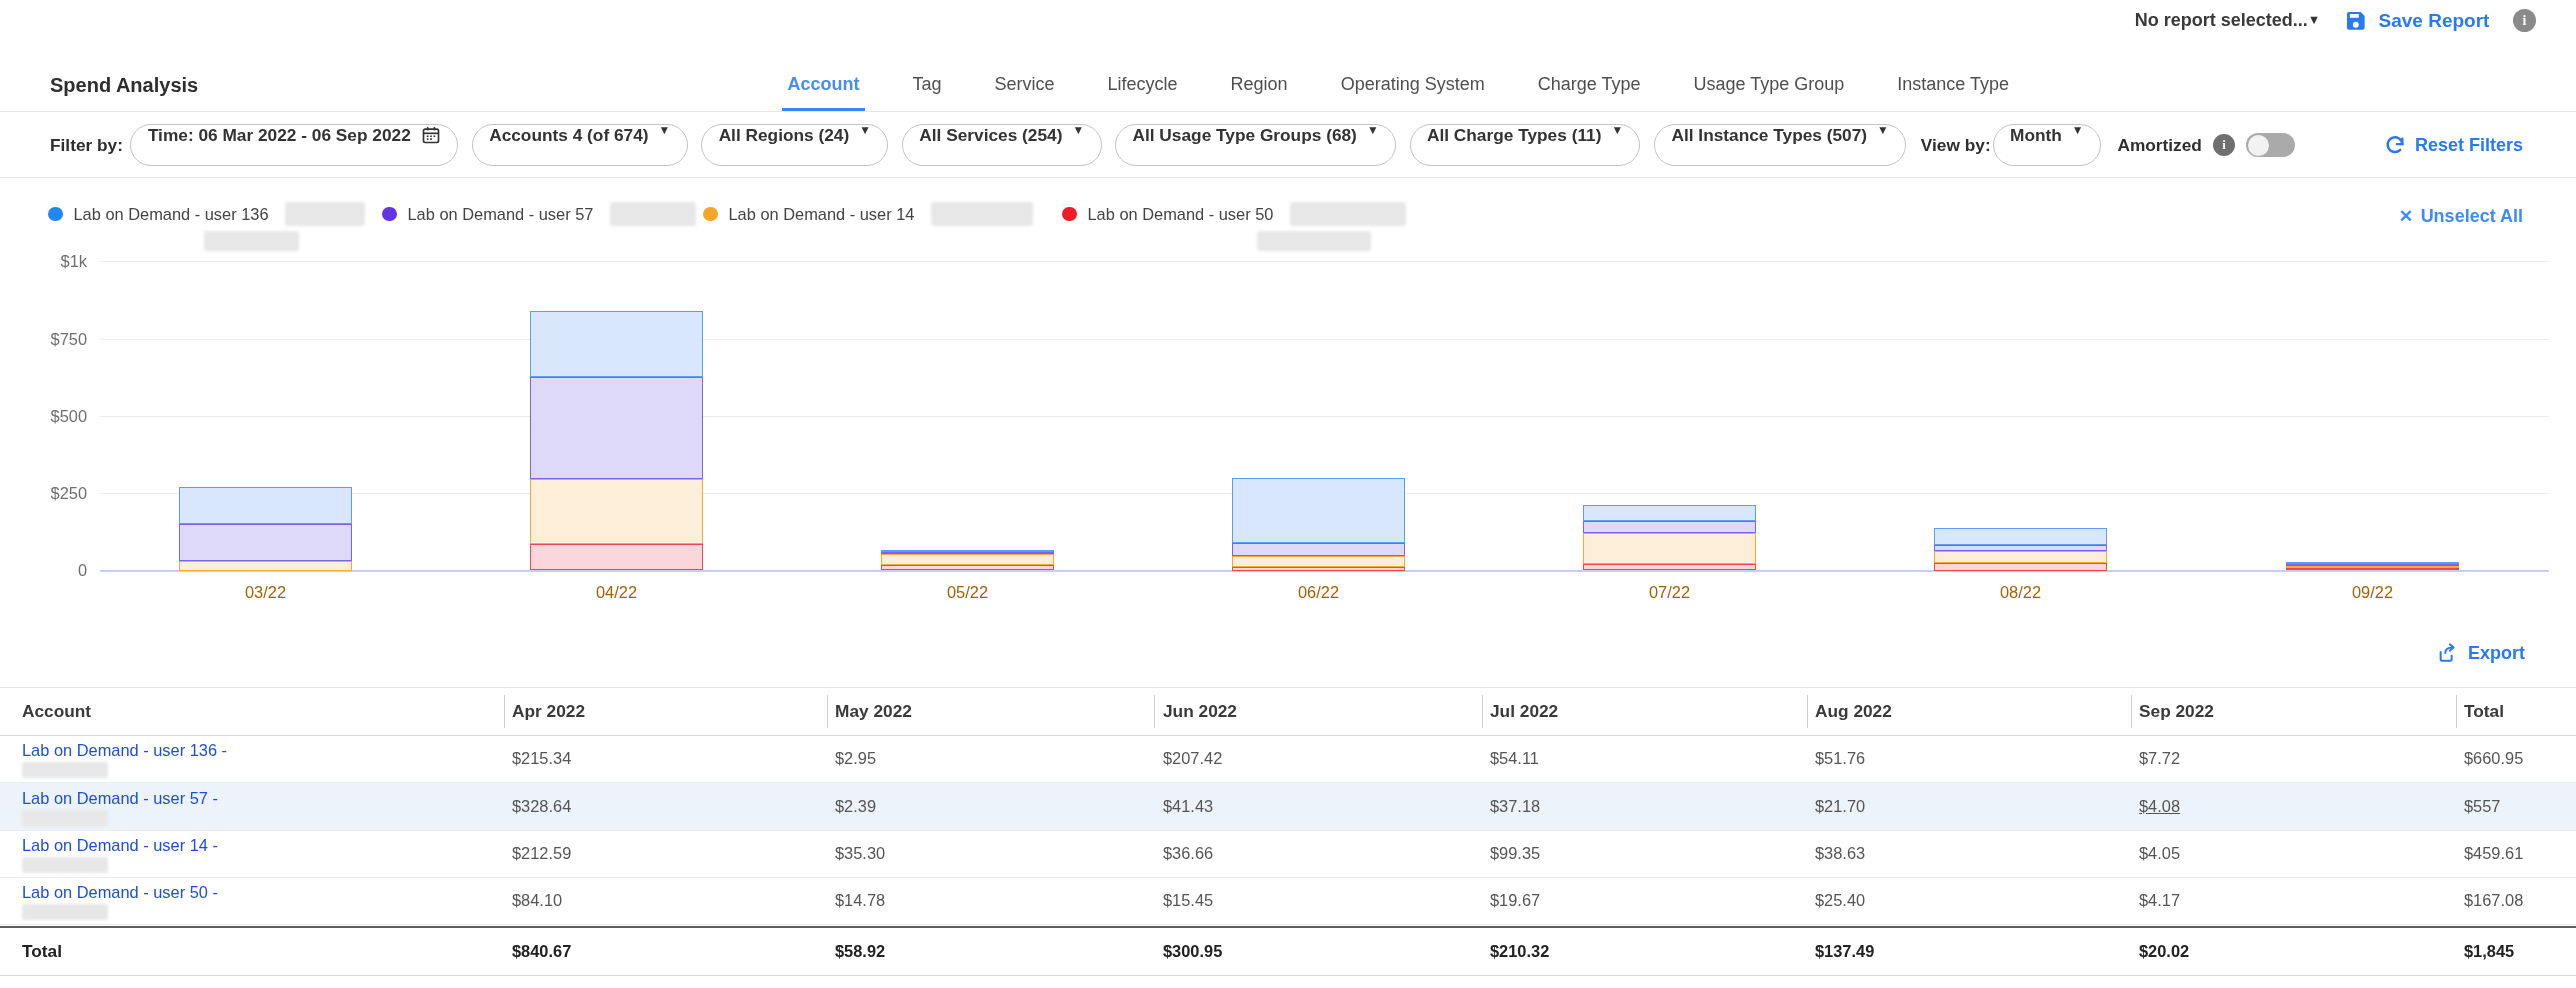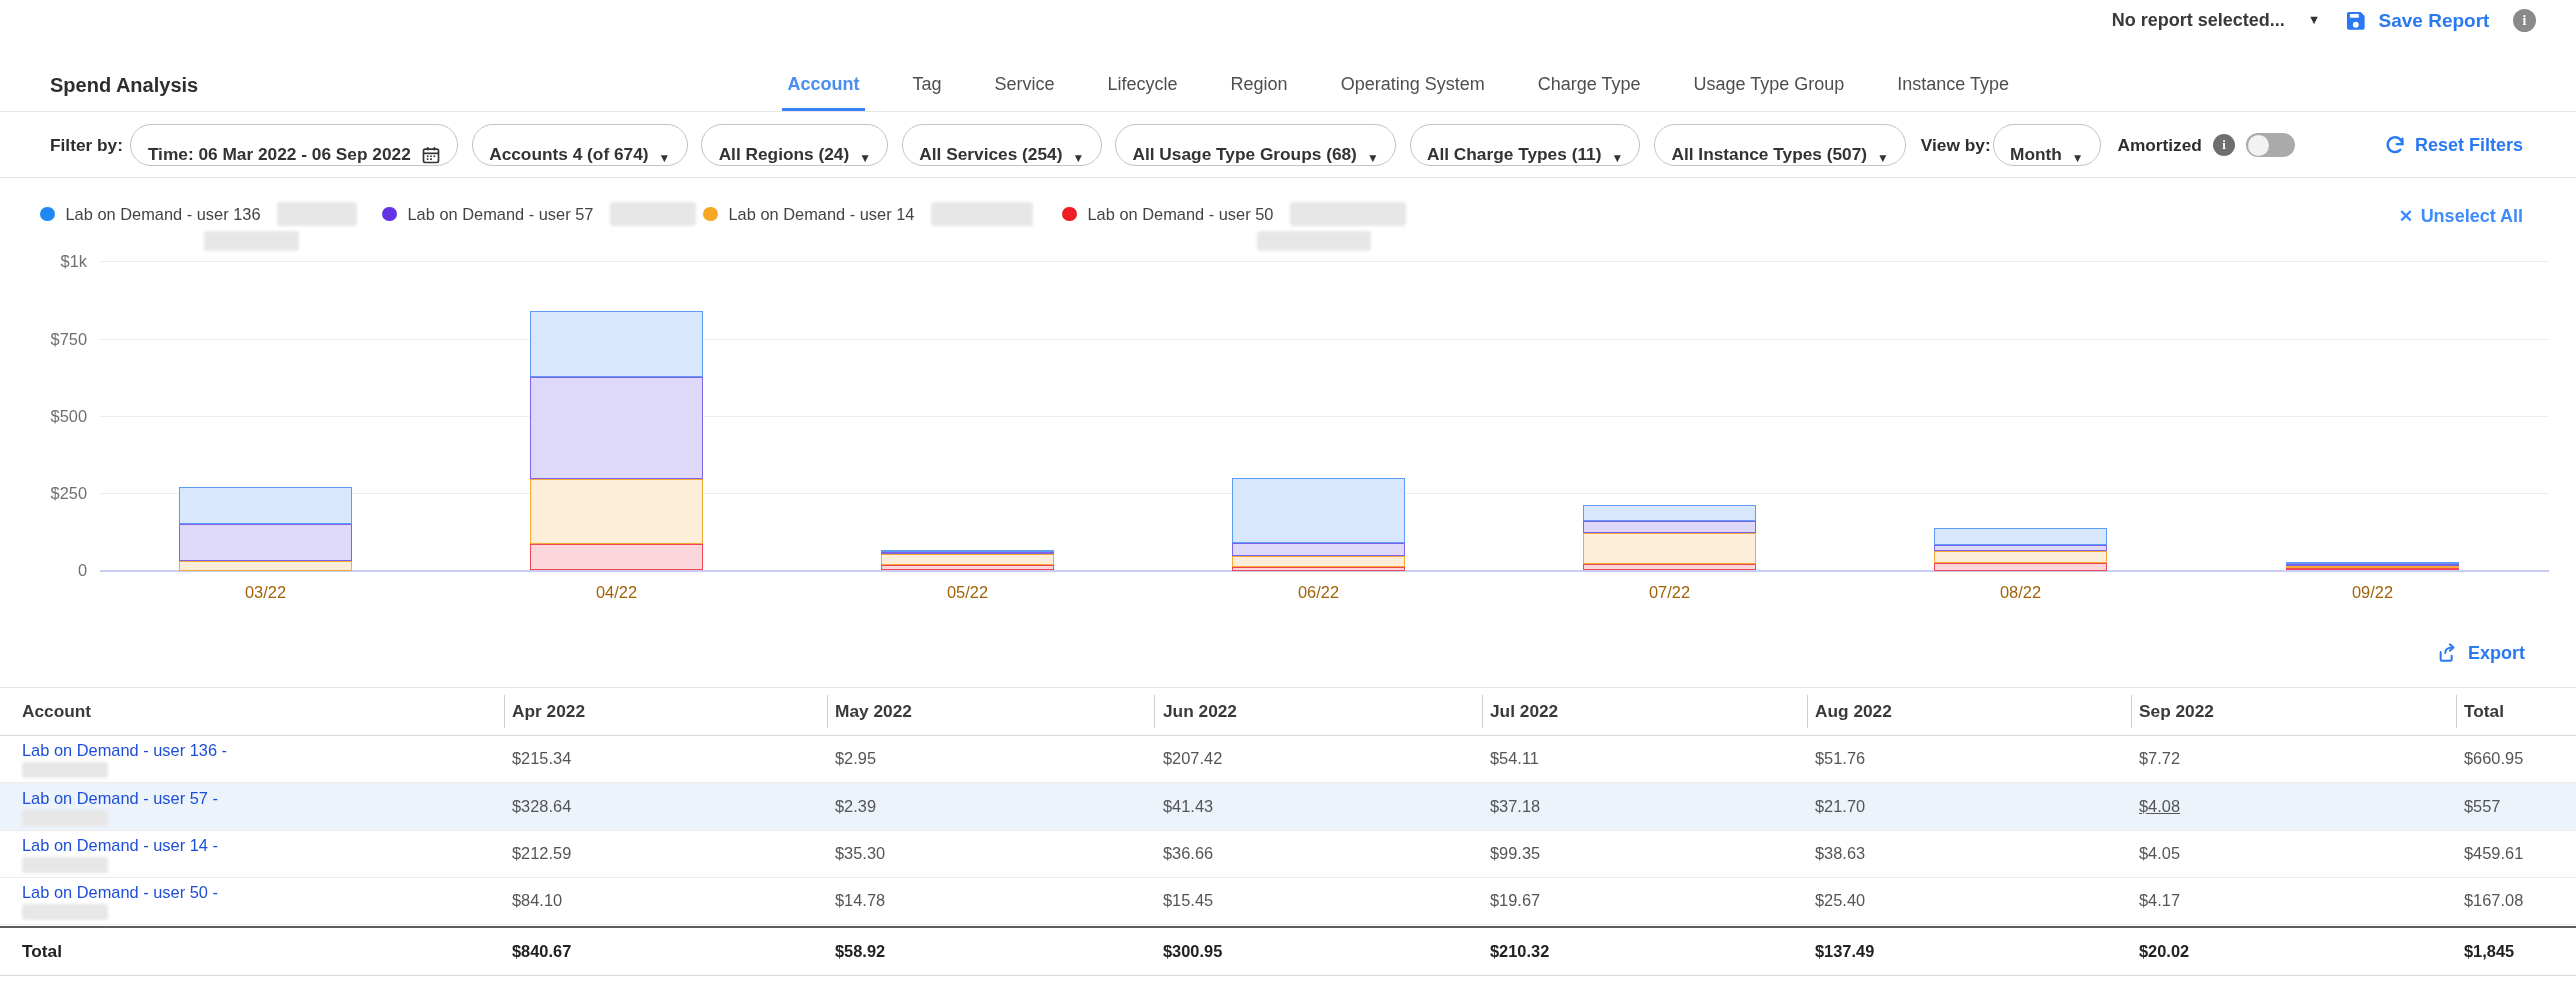--- a/index.html
+++ b/index.html
@@ -1,38 +1,38 @@
 <!DOCTYPE html>
 <html style="font-size:14.5px"><head>
 <meta charset="utf-8">
 <style>
   html,body{margin:0;padding:0;background:#fff;}
   .app{position:relative;width:2576px;height:989px;background:#fff;overflow:hidden;
        font-family:"Liberation Sans",sans-serif;color:#333;}
 
   
   .topbar{position:absolute;top:9px;right:40px;display:flex;align-items:center;gap:23.6px;}
-  .report-select{display:flex;align-items:center;gap:23px;font-weight:700;font-size:18px;color:#3a3a3a;cursor:pointer;}
+  .report-select{display:flex;align-items:center;gap:0;font-weight:700;font-size:18px;color:#3a3a3a;cursor:pointer;}
   .caret{font-size:12.7px;color:#333;line-height:1;}
   .save-report{display:flex;align-items:center;gap:11px;color:#2979f2;font-weight:700;font-size:19px;cursor:pointer;}
   .info-badge{width:23px;height:23px;border-radius:50%;background:#8a8a8a;color:#fff;font-size:13.6px;font-weight:700;
               display:flex;align-items:center;justify-content:center;font-family:"Liberation Serif",serif;}
 
   
   .header-row{position:absolute;top:53px;left:0;width:2576px;height:58px;border-bottom:1.8px solid #e6e6e6;}
   .page-title{position:absolute;left:50px;bottom:14.5px;font-size:20px;font-weight:700;color:#2e2e2e;}
   .tabs{position:absolute;left:782px;bottom:0;display:flex;gap:42px;align-items:flex-end;}
   .tab{padding:0 5.5px 12.7px 5.5px;font-size:18px;color:#4f4f4f;cursor:pointer;border-bottom:3.6px solid transparent;white-space:nowrap;}
   .tab.active{color:#4a8df0;font-weight:700;border-bottom:3.6px solid #3b82f6;}
 
   
   .filter-row{position:absolute;top:113px;left:0;width:2576px;height:65px;border-bottom:1.8px solid #e6e6e6;
               display:flex;align-items:center;padding-left:50px;box-sizing:border-box;gap:2px;}
   .filter-label{font-size:17.3px;font-weight:700;color:#2e2e2e;margin-right:5.5px;}
-  .pill{display:flex;align-items:flex-end;gap:10px;border:1.4px solid #c4c4c4;border-radius:21px;height:40px;
+  .pill{display:flex;align-items:flex-start;gap:10px;border:1.4px solid #c4c4c4;border-radius:21px;height:40px;
         padding:0 16.4px;font-size:17.3px;font-weight:700;color:#333;background:#fff;cursor:pointer;white-space:nowrap;}
   .pill .caret{font-size:11.8px;}
   .viewby-label{font-size:17.3px;font-weight:700;color:#2e2e2e;margin-left:12.7px;}
   .amortized{display:flex;align-items:center;gap:11px;margin-left:14.5px;}
   .amortized-label{font-size:17.3px;font-weight:700;color:#2e2e2e;}
   .info-dark{width:22px;height:22px;border-radius:50%;background:#6f6f6f;color:#fff;font-size:12.7px;font-weight:700;
              display:flex;align-items:center;justify-content:center;font-family:"Liberation Serif",serif;}
   .toggle{width:49px;height:24.5px;border-radius:12.7px;background:#aaaaaa;position:relative;cursor:pointer;}
   .toggle .knob{position:absolute;left:1.8px;top:1.8px;width:21px;height:21px;border-radius:50%;background:#f2f2f2;}
   .reset{margin-left:auto;margin-right:53px;display:flex;align-items:center;gap:9px;color:#2979f2;
@@ -173,21 +173,21 @@
       </svg>
       <span>Reset Filters</span>
     </span>
   </div>
 
   <div class="legend-row" id="legend">
     <div class="unselect">
       <span style="font-size:17.3px;">✕</span>
       <span>Unselect All</span>
     </div>
-  <div class="legend-item" style="left: 40px;">
+  <div class="legend-item" style="left: 48px;">
         <span class="legend-dot" style="background: rgb(33, 136, 243);"></span>
         <span class="legend-text">Lab on Demand - user 136</span>
         <span class="blur-box legend-blur" style="width: 80px;"></span>
       </div>
       <div class="blur-box legend-blur2" style="left: 204px; top: 45px; width: 95px;"></div>
       <div class="legend-item" style="left: 382px;">
         <span class="legend-dot" style="background: rgb(100, 52, 228);"></span>
         <span class="legend-text">Lab on Demand - user 57</span>
         <span class="blur-box legend-blur" style="width: 86px;"></span>
       </div>

